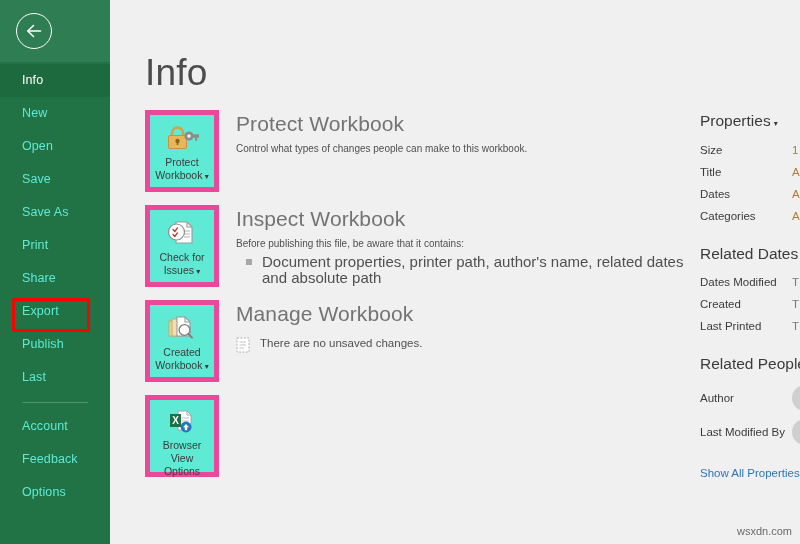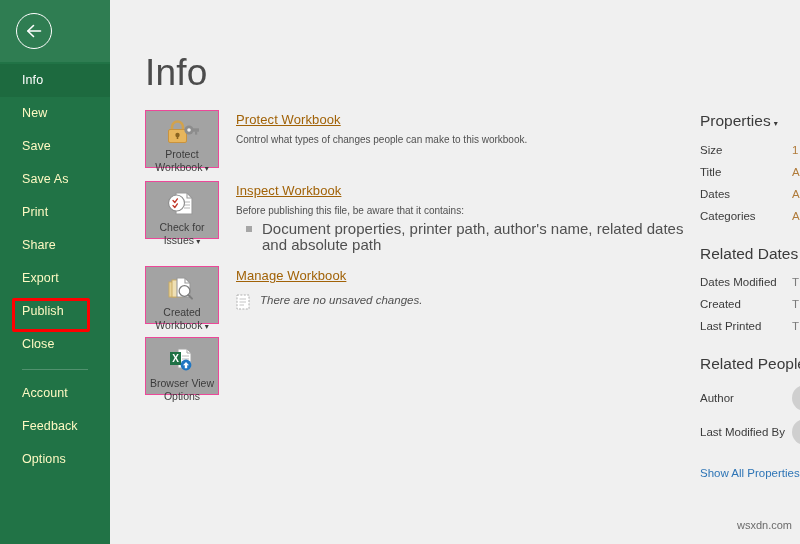--- a/index.html
+++ b/index.html
@@ -50,21 +50,21 @@
   }
   .back-circle svg { display:block; }
 
   .nav {
     padding-top: 2px;
   }
   .nav-item {
     height: 33px;
     line-height: 33px;
     padding-left: 22px;
-    color: #fef9c3;
+    color: #5eead4;
     font-size: 12.5px;
     letter-spacing: 0.1px;
     cursor: pointer;
     white-space: nowrap;
     position: relative;
     box-sizing: border-box;
   }
   .nav-item.selected {
     background: #1d6a3f;
     color: #ffffff;
@@ -109,23 +109,23 @@
     left: 35px;
     top: 110px;
     width: 560px;
   }
   .section {
     display: flex;
     margin-bottom: 13px;
   }
   .tile {
     width: 74px;
-    height: 58px;
-    border: 1px solid #ec4899;
-    background: #a3a3a3;
+    height: 82px;
+    border: 5px solid #ec4899;
+    background: #5eead4;
     display: flex;
     flex-direction: column;
     align-items: center;
     justify-content: flex-start;
     padding-top: 8px;
     box-sizing: border-box;
     cursor: pointer;
     flex: 0 0 74px;
   }
   .tile-icon {
@@ -146,26 +146,25 @@
     font-size: 8px;
     color: #3b3b3b;
   }
 
   .sec-body {
     margin-left: 17px;
     padding-top: 2px;
     flex: 1 1 auto;
   }
   .sec-title {
-    font-size: 13px;
-    color: #a16207;
+    font-size: 21px;
+    color: #737373;
     font-weight: 400;
     letter-spacing: 0.1px;
     margin-bottom: 5px;
-    text-decoration: underline;
   }
   .sec-desc {
     font-size: 10px;
     color: #505050;
     line-height: 15px;
   }
   .bullets {
     margin: 3px 0 0 0;
     padding: 0;
     list-style: none;
@@ -186,21 +185,20 @@
     width: 6px;
     height: 6px;
     background: #a6a6a6;
   }
   .note-row {
     display: flex;
     align-items: flex-start;
     font-size: 11.5px;
     color: #505050;
     margin-top: 11px;
-    font-style: italic;
   }
   .note-icon {
     width: 16px;
     height: 16px;
     margin-right: 8px;
     flex: 0 0 16px;
   }
 
   
   .props {
@@ -250,21 +248,21 @@
   }
   .show-all {
     margin-top: 18px;
     font-size: 11.5px;
     color: #2e75b6;
     cursor: pointer;
   }
   .watermark {
     position: absolute;
     right: 8px;
-    bottom: 13px;
+    bottom: 7px;
     font-size: 11px;
     color: #6b6b6b;
   }
 </style>
 </head>
 <body>
 
 <div class="app">
 
   <div class="sidebar">
@@ -273,27 +271,28 @@
         <svg width="17" height="14" viewBox="0 0 17 14" aria-hidden="true">
           <path d="M7.5 1.5 L1.8 7 L7.5 12.5" fill="none" stroke="#ffffff" stroke-width="1.6" stroke-linecap="round" stroke-linejoin="round"></path>
           <line x1="2.2" y1="7" x2="14.5" y2="7" stroke="#ffffff" stroke-width="1.6" stroke-linecap="round"></line>
         </svg>
       </div>
     </div>
 
     <div class="nav">
       <div class="nav-item selected"><span>Info</span></div>
       <div class="nav-item"><span>New</span></div>
+      <div class="nav-item"><span>Open</span></div>
       <div class="nav-item"><span>Save</span></div>
       <div class="nav-item"><span>Save As</span></div>
       <div class="nav-item"><span>Print</span></div>
       <div class="nav-item"><span>Share</span></div>
       <div class="nav-item"><span>Export</span></div>
       <div class="nav-item"><span>Publish</span></div>
-      <div class="nav-item"><span>Close</span></div>
+      <div class="nav-item"><span>Last</span></div>
       <div class="nav-sep"></div>
       <div class="nav-item"><span>Account</span></div>
       <div class="nav-item"><span>Feedback</span></div>
       <div class="nav-item"><span>Options</span></div>
     </div>
 
     <div class="export-highlight"></div>
   </div>
 
   <div class="content">

